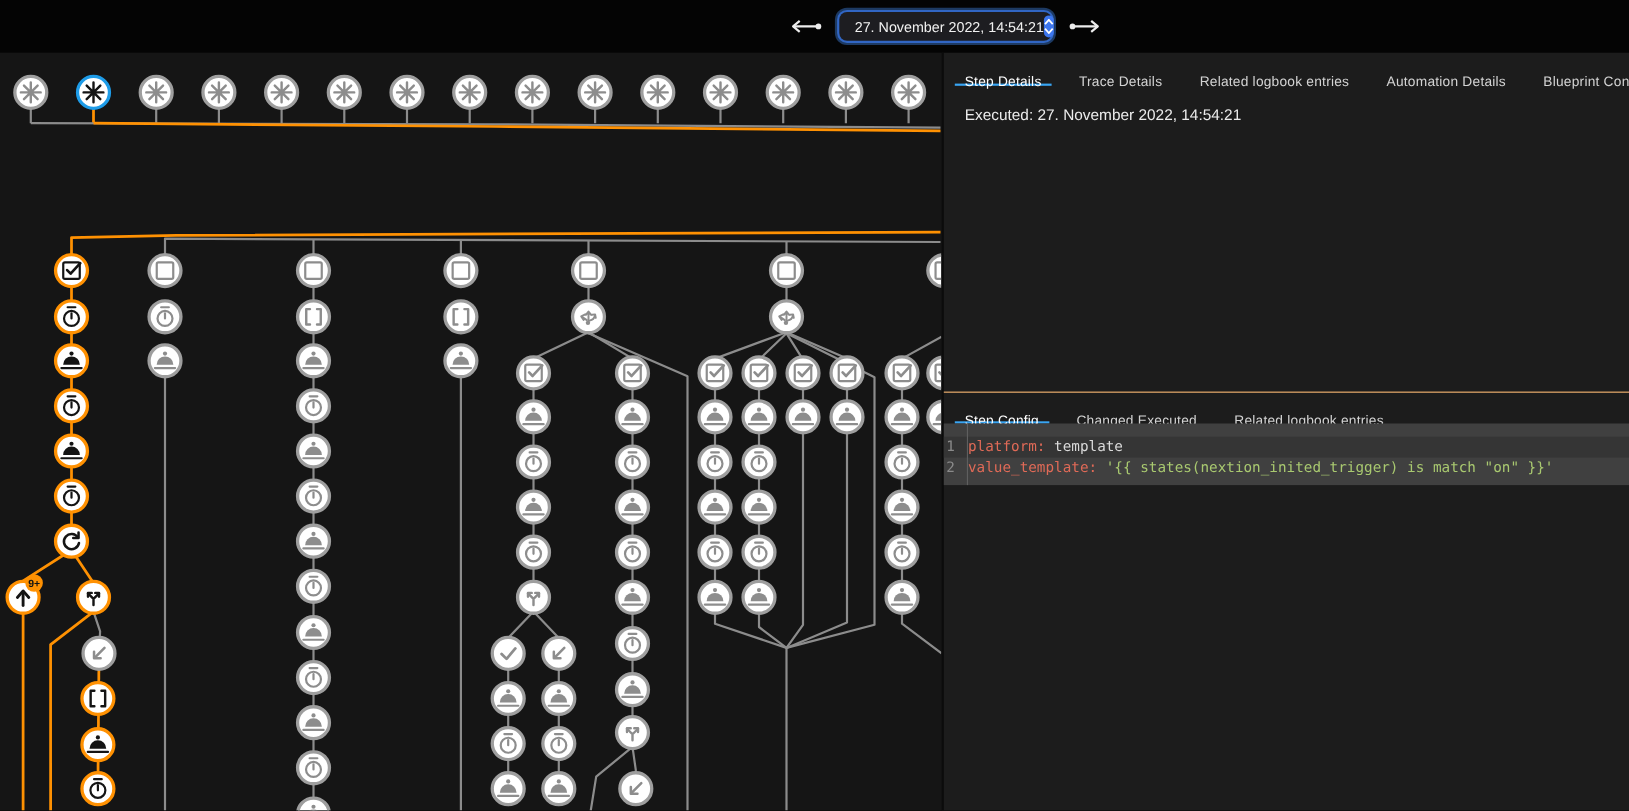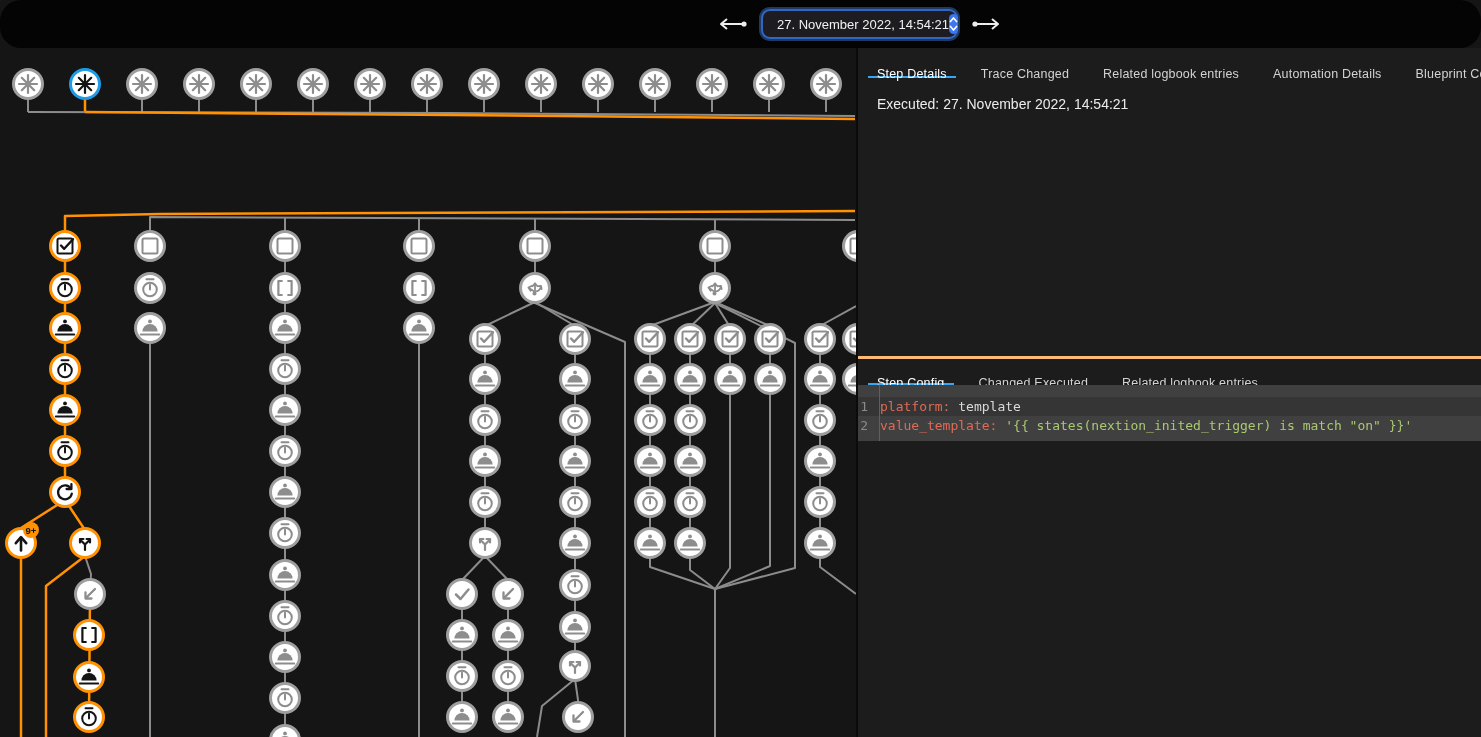--- a/index.html
+++ b/index.html
@@ -2,21 +2,21 @@
 <html><head>
 <meta charset="utf-8">
 <style>
   * { margin:0; padding:0; box-sizing:border-box; }
   html,body { background:#000; }
   #app {
     position:relative; width:1481px; height:737px; overflow:hidden;
     background:#151515; font-family:"Liberation Sans", sans-serif;
   }
   
-  .topbar { position:absolute; left:0; top:0; width:1481px; height:48px; background:#040404;border-radius:21px; }
+  .topbar { position:absolute; left:0; top:0; width:1481px; height:48px; background:#040404; }
   .topbar-controls { position:absolute; left:716px; top:0; height:48px; display:flex; align-items:center; gap:13px; }
   .nav-arrow { background:none; border:none; cursor:pointer; display:flex; align-items:center; padding:2px; }
   .run-select {
     display:flex; align-items:center; justify-content:space-between;
     width:193px; height:26px; background:#1d1d21; border-radius:7px;
     box-shadow:0 0 0 2px #3166c4, 0 0 0 4px #1d3a63; cursor:pointer; padding:0 3px 0 14px;
   }
   .run-select-value { color:#f1f1f1; font-size:13px; white-space:nowrap; }
   .stepper { width:17px; height:20px; background:#3d76ee; border-radius:5px; display:flex; flex-direction:column; align-items:center; justify-content:center; gap:2px; }
   
@@ -24,21 +24,21 @@
   
   .panel { position:absolute; left:856px; top:48px; width:625px; height:689px; background:#1c1c1c; border-left:2px solid #0b0b0b; }
   .tabbar { display:flex; align-items:stretch; height:30px; padding-left:10px; gap:16px; }
   .tab {
     display:flex; align-items:center; padding:0 9px; color:#d3d3d3; font-size:12.5px;
     border-bottom:2px solid transparent; cursor:pointer; white-space:nowrap; letter-spacing:.2px;margin-top:24px;
   }
   .tab.active { color:#ffffff; border-bottom-color:#39a5f3; }
   .executed { color:#ececec; font-size:14px; padding:18px 0 0 19px; }
   .subpanel { position:absolute; left:0; right:0; top:308px; bottom:0; }
-  .subpanel .tabbar { border-top:3px solid #fdba74; height:29px; }
+  .subpanel .tabbar { border-top:1px solid #fdba74; height:29px; }
   
   .code {
     position:relative; background:#404040; padding:12px 0 6px 0;
     font-family:"DejaVu Sans Mono","Liberation Mono",monospace; font-size:13px;
   }
   .gutter-sep { position:absolute; left:21px; top:0; bottom:0; width:1px; background:#5f5f5f; }
   .crow { height:19px; line-height:19px; white-space:pre; }
   .crow.active { background:#353535; }
   .ln { display:inline-block; width:15px; text-align:right; padding-right:5px; color:#8a8a8a; }
   .ctext { margin-left:7px; }
@@ -666,21 +666,21 @@
         <g transform="translate(31,530)">
           <circle r="8" fill="#ff9102"></circle>
           <text y="3.5" text-anchor="middle" font-size="9.5" font-weight="bold" fill="#141414" font-family="Liberation Sans, sans-serif">9+</text>
         </g>
       </svg>
   </div>
 
   <div class="panel">
     <div class="tabbar" id="top-tabs">
         <div class="tab active">Step Details</div>
-        <div class="tab">Trace Changed</div>
+        <div class="tab">Trace Details</div>
         <div class="tab">Related logbook entries</div>
         <div class="tab">Automation Details</div>
         <div class="tab">Blueprint Config</div>
       </div>
     <div class="executed">Executed: 27. November 2022, 14:54:21</div>
     <div class="subpanel">
       <div class="tabbar" id="bottom-tabs">
           <div class="tab active">Step Config</div>
           <div class="tab">Changed Executed</div>
           <div class="tab">Related logbook entries</div>

